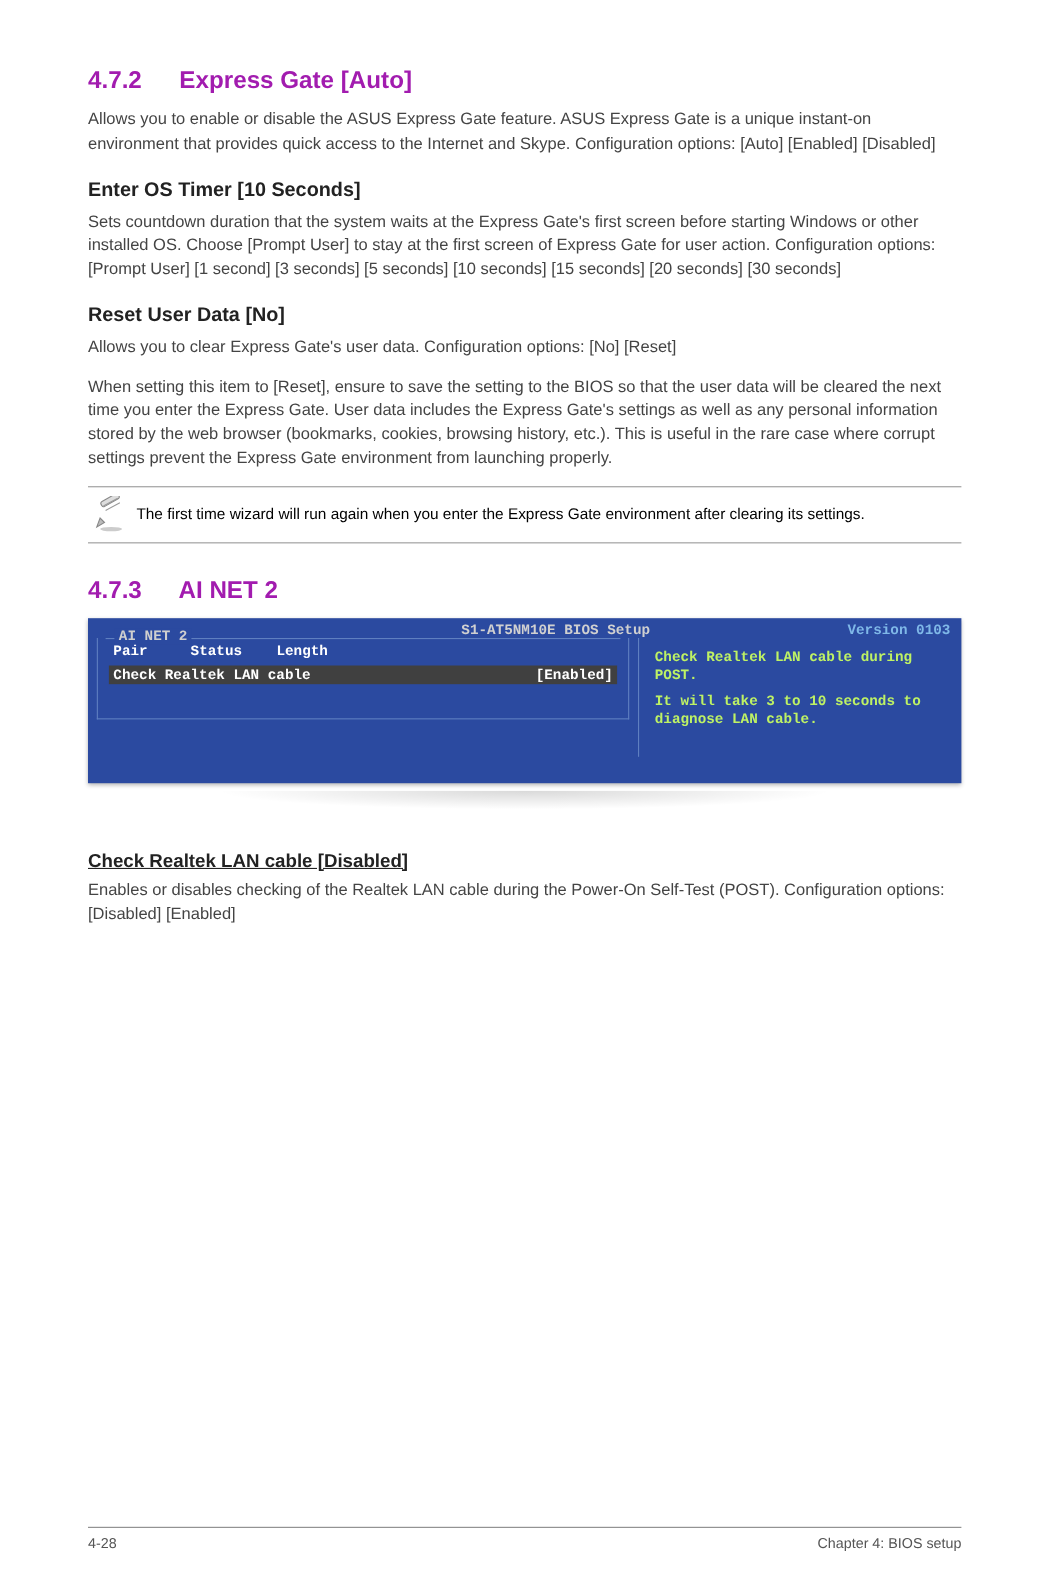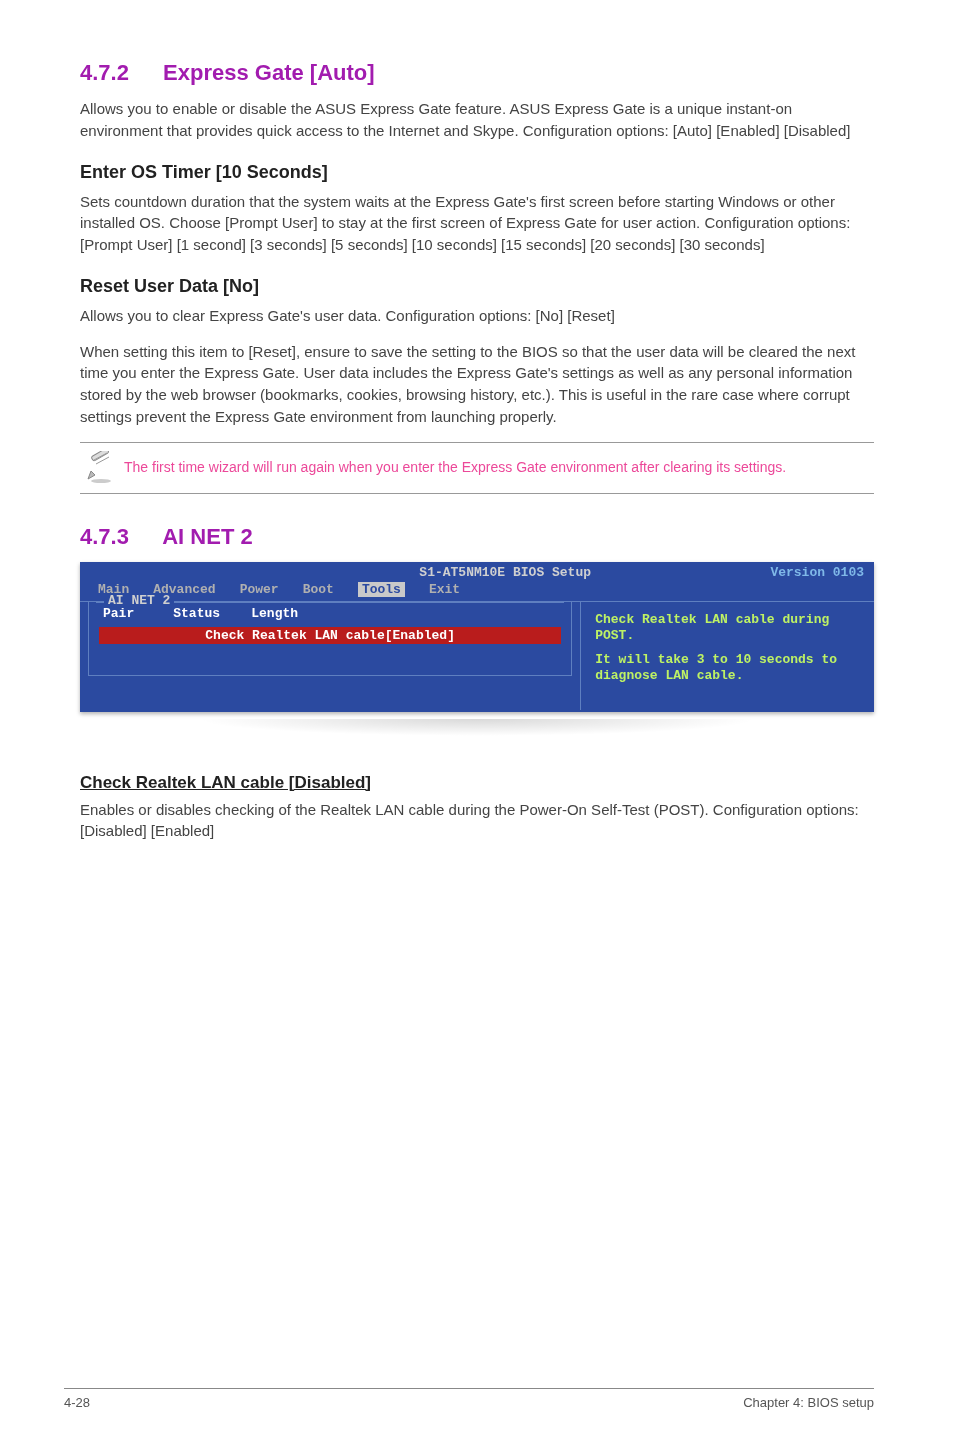--- a/index.html
+++ b/index.html
@@ -42,21 +42,21 @@
     .note-row {
       display: flex;
       align-items: center;
       border-top: 1px solid #999;
       border-bottom: 1px solid #999;
       padding: 8px 0;
       margin-top: 6px;
       margin-bottom: 30px;
     }
     .note-icon { width: 44px; flex-shrink: 0; display:flex; align-items:center; justify-content:center; }
-    .note-text { font-size: 14px; line-height: 1.4; color: #ec4899; }
+    .note-text { font-size: 14px; line-height: 1.4; color: #000000; }
 
     
     .bios-wrap {
       width: 100%;
       height: 185px;
       position: relative;
       margin-bottom: 26px;
     }
     .bios-wrap::before{
       content:"";
@@ -114,40 +114,40 @@
       border-top: 1px solid #5f7fc0;
       margin: 0 8px;
     }
     .frame-top { position: relative; }
     .frame-top .corner-label{
       position:absolute; top:-9px; left:16px; background:#2b4aa0; padding:0 4px; font-weight:bold;
     }
     .head-row { color:#fff; font-weight:bold; padding-left:4px; }
     .sel-row {
       color: #fff;
-      background: #b91c1c;
-      display: flex;
-      justify-content: center;
+      background: #404040;
+      display: flex;
+      justify-content: space-between;
       font-weight: bold;
       padding: 1px 4px;
       margin-top: 6px;
     }
     .bios-right {
       flex: 1;
       border-left: 1px solid #5f7fc0;
       padding: 10px 14px;
       color: #7fb8e8;
       font-weight: bold;
     }
     .bios-right p { font-size: 13px; color:#bef264; font-family:Liberation Mono, monospace; line-height:1.25; margin-bottom:8px; }
 
     .footer {
       position: absolute;
       bottom: 28px;
-      left: 64px;
+      left: 80px;
       right: 80px;
       border-top: 1px solid #888;
       padding-top: 6px;
       display: flex;
       justify-content: space-between;
       font-size: 13px;
       color: #555;
     }
   </style>
 </head>
@@ -182,28 +182,20 @@
 <h2>
   <span class="section-num">4.7.3</span>
   <span>AI NET 2</span>
 </h2>
 
 <div class="bios-wrap">
   <div class="bios">
     <div class="bios-title-row">
       <span class="bios-title-l">S1-AT5NM10E BIOS Setup</span>
       <span class="bios-title-r">Version 0103</span>
-    </div>
-    <div class="bios-menu">
-      <span>Main</span>
-      <span>Advanced</span>
-      <span>Power</span>
-      <span>Boot</span>
-      <span class="active-tab">Tools</span>
-      <span>Exit</span>
     </div>
     <div class="bios-body">
       <div class="bios-left">
         <div class="frame-top">
           <div class="frame-top-line"></div>
           <span class="corner-label">AI NET 2</span>
         </div>
         <div class="box-border">
           <div class="head-row">
             <span>Pair</span>&nbsp;&nbsp;&nbsp;&nbsp;

